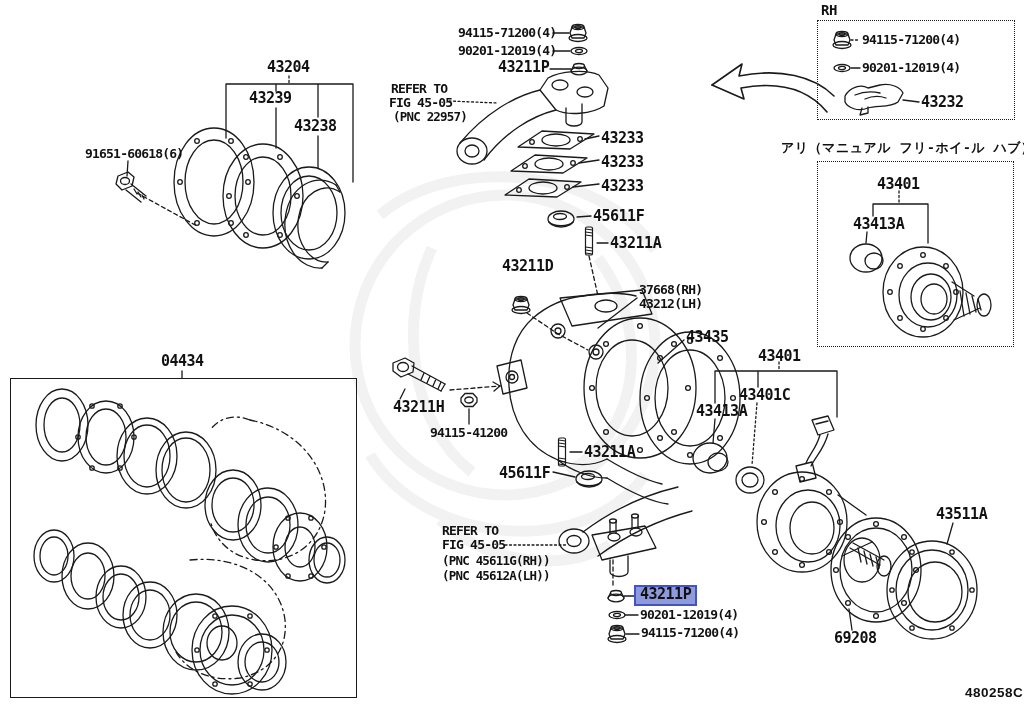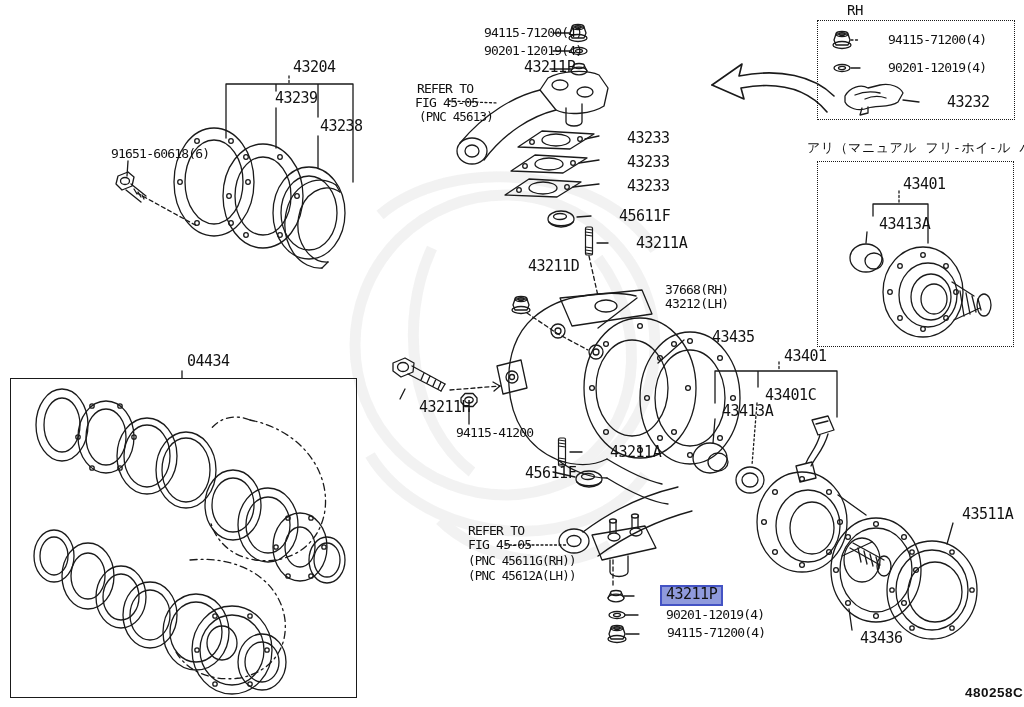--- a/index.html
+++ b/index.html
@@ -1,20 +1,20 @@
 <!DOCTYPE html>
 <html><head>
 <meta charset="utf-8">
 <style>
   html,body{margin:0;padding:0;background:#fff;}
   #stage{position:relative;width:1024px;height:707px;background:#ffffff;overflow:hidden;
          font-family:"DejaVu Sans Mono",monospace;color:#111;}
   svg{position:absolute;left:0;top:0;}
-  .cal{position:absolute;font-weight:normal;font-size:15px;line-height:1.05;
-       white-space:pre;letter-spacing:-0.5px;margin-left:26px;}
+  .cal{position:absolute;font-weight:bold;font-size:15px;line-height:1.05;
+       white-space:pre;letter-spacing:-0.5px;}
   .s13{font-size:13px;letter-spacing:-0.8px;}
   .s12{font-size:12.5px;letter-spacing:-0.8px;}
   .jp{font-size:13px;letter-spacing:0.5px;}
   .sel{background:#8f9adc;border:2px solid #4453c4;padding:0 4px 1px 4px;}
   .box{position:absolute;border:1.6px dotted #1a1a1a;}
   .solidbox{position:absolute;border:1.6px solid #1a1a1a;}
   .doccode{position:absolute;font-family:"Liberation Sans",sans-serif;
            font-weight:700;font-size:13.5px;letter-spacing:0.5px;margin-left:24px;}
 </style>
 </head>
@@ -400,21 +400,21 @@
 <div class="cal" style="left:267px;top:60px;">43204</div>
 <div class="cal" style="left:249px;top:91px;">43239</div>
 <div class="cal" style="left:294px;top:119px;">43238</div>
 <div class="cal s13" style="left:85px;top:147px;">91651-60618(6)</div>
 
 <div class="cal s13" style="left:458px;top:26px;">94115-71200(4)</div>
 <div class="cal s13" style="left:458px;top:44px;">90201-12019(4)</div>
 <div class="cal" style="left:498px;top:60px;">43211P</div>
 <div class="cal s13" style="left:391px;top:82px;">REFER TO</div>
 <div class="cal s13" style="left:389px;top:96px;">FIG 45-05</div>
-<div class="cal s12" style="left:393px;top:110px;">(PNC 45613)</div>
+<div class="cal s12" style="left:393px;top:110px;">(PNC 22957)</div>
 
 <div class="cal" style="left:601px;top:131px;">43233</div>
 <div class="cal" style="left:601px;top:155px;">43233</div>
 <div class="cal" style="left:601px;top:179px;">43233</div>
 <div class="cal" style="left:593px;top:209px;">45611F</div>
 <div class="cal" style="left:610px;top:236px;">43211A</div>
 
 <div class="cal" style="left:502px;top:259px;">43211D</div>
 <div class="cal s13" style="left:639px;top:283px;">37668(RH)</div>
 <div class="cal s13" style="left:639px;top:297px;">43212(LH)</div>
@@ -439,19 +439,19 @@
 <div class="cal" style="left:921px;top:95px;text-align:center;">43232</div>
 
 <div class="cal jp" style="left:781px;top:141px;">アリ（マニュアル フリ-ホイ-ル ハブ）</div>
 <div class="cal" style="left:877px;top:177px;">43401</div>
 <div class="cal" style="left:853px;top:217px;">43413A</div>
 
 <div class="cal" style="left:758px;top:349px;">43401</div>
 <div class="cal" style="left:739px;top:388px;">43401C</div>
 <div class="cal" style="left:696px;top:404px;">43413A</div>
 <div class="cal" style="left:936px;top:507px;">43511A</div>
-<div class="cal" style="left:834px;top:631px;">43436</div>
+<div class="cal" style="left:834px;top:631px;">69208</div>
 
 <div class="cal" style="left:161px;top:354px;">04434</div>
 
 <div class="doccode" style="left:941px;top:685px;">480258C</div>
 
 </div>
 
 </body></html>

